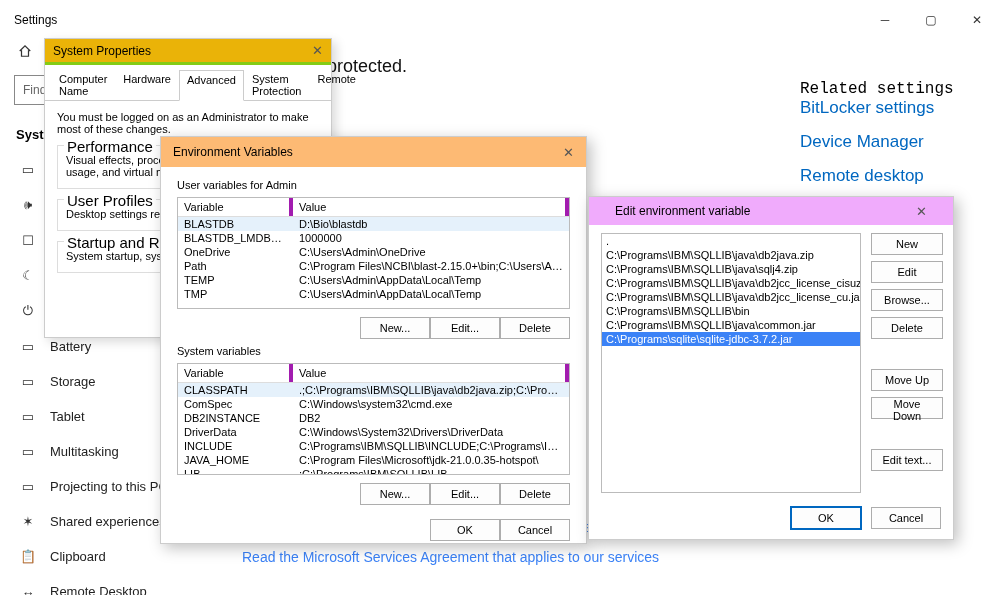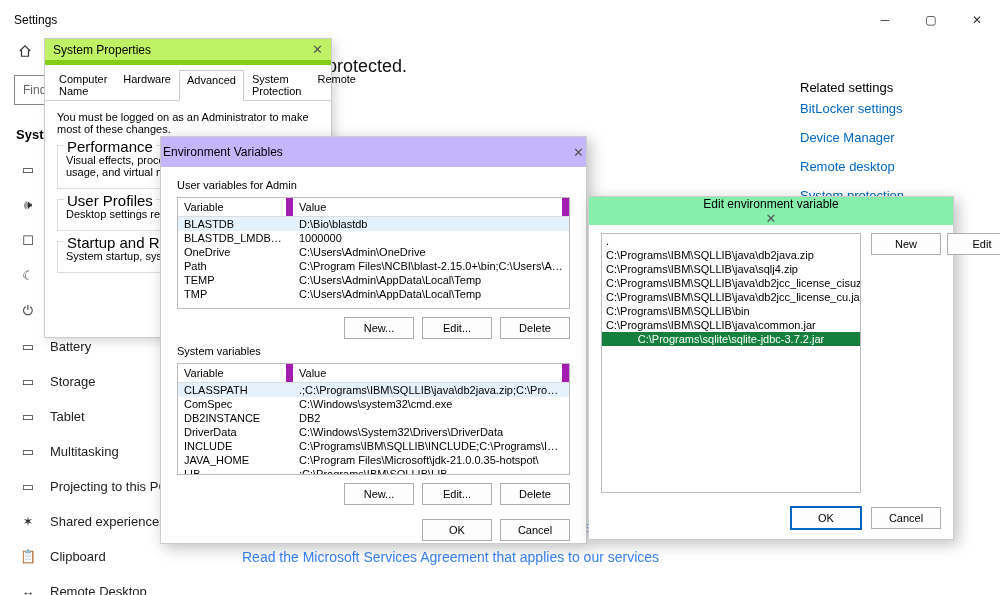--- a/index.html
+++ b/index.html
@@ -16,57 +16,57 @@
 .home-row { display: flex; align-items: center; gap: 12px; padding: 6px 0 10px 4px; font-size: 13px; }
 .searchbox { display:inline-flex; align-items:center; border: 1px solid #888; width: 190px; height: 30px; padding: 0 8px; margin: 4px 0 14px 0; color:#666; }
 .section-head { font-size: 13px; font-weight: 600; padding: 8px 0 10px 2px; }
 .side-items { display: flex; flex-direction: column; }
 .side-item { display: flex; align-items: center; gap: 14px; padding: 10px 6px 10px 6px; font-size: 13px; color: #222; cursor: default; }
 .side-item .icn { width: 16px; text-align: center; color: #333; }
 .settings-main { flex: 1; padding: 26px 26px 0 22px; position: relative; }
 .main-heading { font-size: 18px; color: #111; margin-bottom: 20px; }
 .main-link { color: #3b82f6; font-size: 14px; display:block; margin-bottom: 14px; }
 .related { position: absolute; top: 50px; right: 40px; width: 160px; }
-.related-head { font-size: 13px; margin-bottom: 6px; }
-.related .lnk { display:block; color:#0067c0; font-size:13px; margin-bottom: 14px; }
+.related-head { font-size: 16px; margin-bottom: 0; font-family: Liberation Mono, monospace; }
+.related .lnk { display:block; color:#0067c0; font-size:17px; margin-bottom: 14px; }
 
 
 .sysprops { position: absolute; top: 38px; left: 44px; width: 288px; height: 300px; background: #fff; border: 1px solid #ccc; box-shadow: 4px 4px 10px rgba(0,0,0,0.15); }
-.sysprops .dlg-title { height: 26px; display:flex; align-items:center; justify-content:space-between; padding: 0 8px; font-size:12px; border-bottom:5px solid #84cc16; background:#bef264; }
+.sysprops .dlg-title { height: 26px; display:flex; align-items:center; justify-content:space-between; padding: 0 8px; font-size:12px; border-bottom:3px solid #84cc16; background:#eab308; }
 .tabstrip { display:flex; border-bottom:1px solid #ccc; padding: 4px 6px 0 6px; gap:0; font-size:11px; }
 .tab { padding: 3px 7px; border:1px solid transparent; border-bottom:none; cursor:default; }
 .tab.active { border:1px solid #ccc; border-bottom:1px solid #fff; background:#fff; position:relative; top:1px; }
 .sysprops-body { padding: 10px 12px; font-size: 11px; }
 .groupbox { border:1px solid #ddd; padding: 8px 8px 10px 8px; margin-top: 10px; position:relative; }
 .groupbox-title { position:absolute; top:-8px; left:6px; background:#fff; padding:0 3px; font-size:15px; }
 
 
 .envvars { position:absolute; top:136px; left:160px; width:427px; height:408px; background:#fff; border:1px solid #ccc; box-shadow: 4px 4px 14px rgba(0,0,0,0.25); }
-.envvars .dlg-title { height:30px; display:flex; align-items:center; justify-content:space-between; padding:0 2px; font-size:12px; background:#c4b5fd; }
+.envvars .dlg-title { height:30px; display:flex; align-items:center; justify-content:space-between; padding:0 12px; font-size:12px; background:#fdba74; }
 .envvars-body { padding: 6px 16px 12px 16px; font-size:11px; }
 .envvars-body .lbl { margin: 6px 0 6px 0; display:block; }
 .vartable { border:1px solid #bbb; height:112px; overflow:hidden; background:#fff; }
 .vartable .hdr { display:flex; background:#fff; border-bottom:1px solid #ddd; font-size:11px; }
-.vartable .hdr div { padding:3px 6px; border-right:7px solid #a21caf; }
+.vartable .hdr div { padding:3px 6px; border-right:4px solid #a21caf; }
 .col1 { width: 115px; flex:none; } .col2 { flex:1; }
 .vartable .row { display:flex; font-size:11px; }
 .vartable .row div { padding:1px 6px; white-space:nowrap; overflow:hidden; text-overflow:ellipsis; }
 .vartable .row.sel { background:#e5f1fb; }
-.btnrow { display:flex; justify-content:flex-end; gap:8px; margin:8px 0 6px 0; }
+.btnrow { display:flex; justify-content:flex-end; margin:8px 0 6px 0; }
 .btn { min-width:70px; height:22px; background:#fdfdfd; border:1px solid #adadad; font-size:11px; cursor:default; padding: 0 10px; }
 .btn.primary { border:1px solid #0067c0; outline: 1px solid #0067c0; }
 
 
 .editvar { position:absolute; top:196px; left:588px; width:366px; height:344px; background:#fff; border:1px solid #ccc; box-shadow:4px 4px 14px rgba(0,0,0,0.25); }
-.editvar .dlg-title { height:28px; display:flex; align-items:center; justify-content:space-between; padding:0 10px; font-size:12px; background:#86efac;flex-direction:column; }
+.editvar .dlg-title { height:28px; display:flex; align-items:center; justify-content:space-between; padding:0 26px; font-size:12px; background:#f0abfc; }
 .editvar-body { padding: 8px 10px 10px 12px; display:flex; gap:10px; height: calc(100% - 28px); }
 .pathlist { flex:1; border:1px solid #bbb; background:#fff; font-size:11px; overflow:hidden; height: 260px; }
 .pathlist .prow { padding:1px 4px; white-space:nowrap; overflow:hidden; }
-.pathlist .prow.sel { background:#15803d; color:#fff;text-align:center; }
-.editvar-btns { width:72px; display:flex; flex-direction:row; gap:6px; }
+.pathlist .prow.sel { background:#3b82f6; color:#fff; }
+.editvar-btns { width:72px; display:flex; flex-direction:column; gap:6px; }
 .editvar-btns .spacer { height:18px; }
 .editvar-footer { position:absolute; bottom:10px; right:12px; display:flex; gap:10px; }
 
 .close-x { font-family: Arial; font-size:13px; color:#555; cursor:default; }
 svg.icon { width:14px; height:14px; stroke:#333; fill:none; stroke-width:1.4; }
 </style>
 </head>
 <body>
 
 <div class="settings-window">

